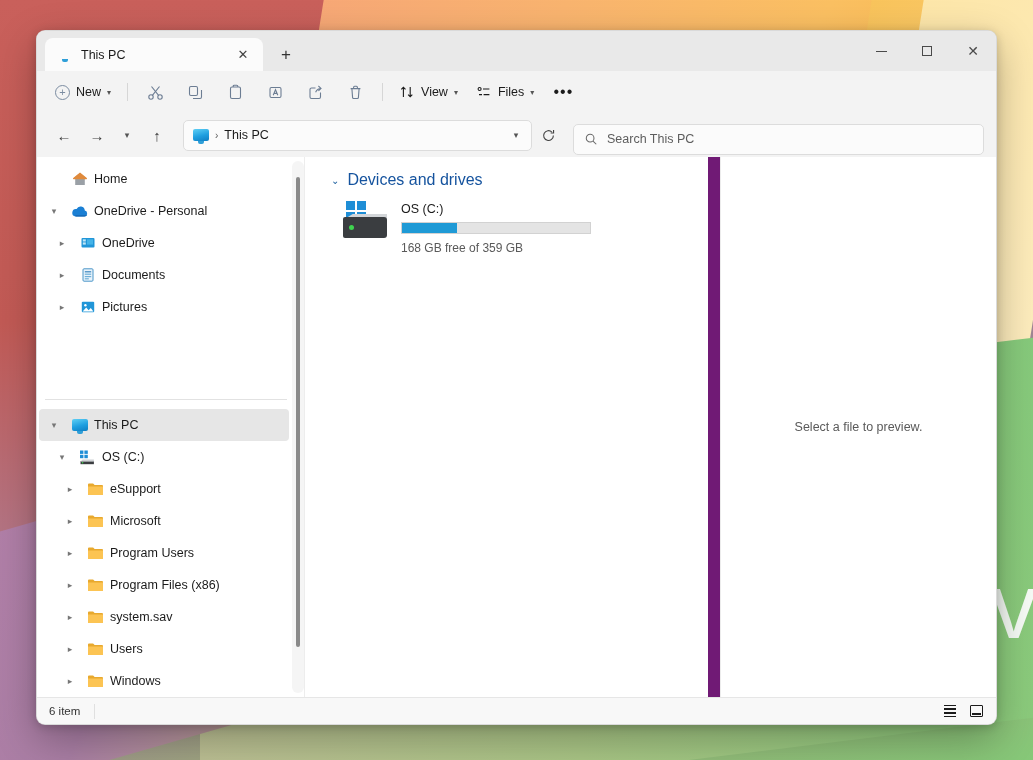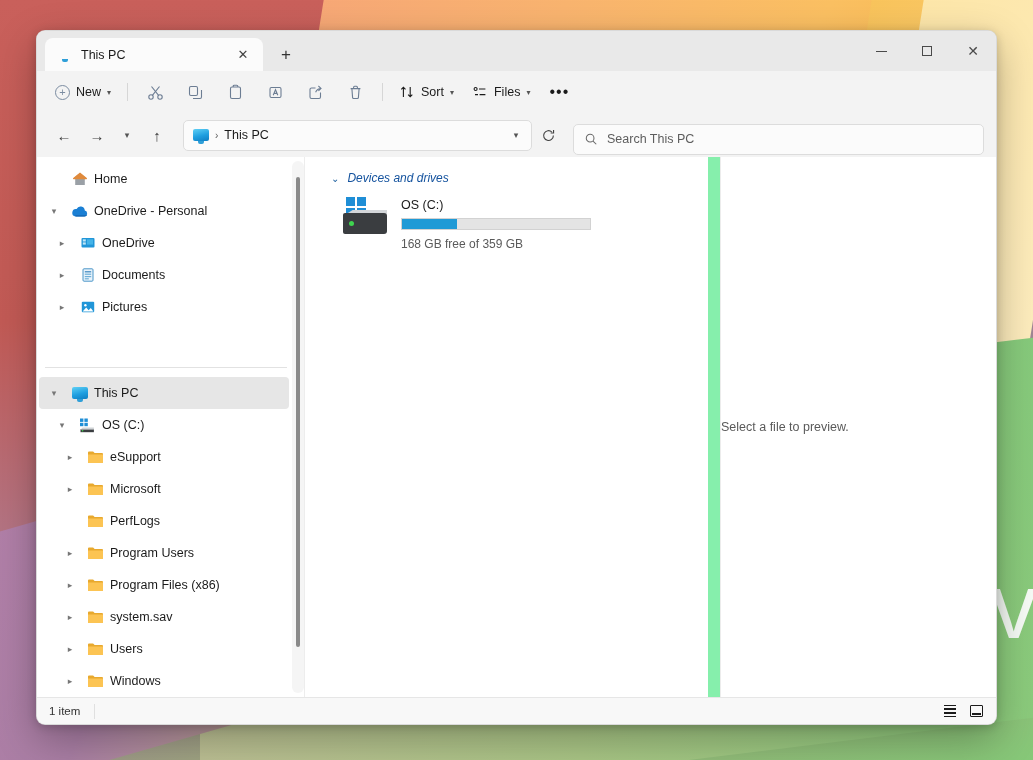--- a/index.html
+++ b/index.html
@@ -157,21 +157,21 @@
   .addr-act { width: 22px; height: 24px; display: flex; align-items: center; justify-content: center; color: #555; font-size: 9px; }
   .refresh { width: 26px; height: 26px; display: flex; align-items: center; justify-content: center; color: #444; }
   .searchbox {
     width: 411px; height: 31px; background: #fbfbfb; border: 1px solid #dcdcdc;
     border-radius: 5px; display: flex; align-items: center; gap: 9px;
     padding: 0 10px; margin-left: 9px; margin-top: 8px;
   }
   .search-ph { font-size: 12.5px; color: #5e5e5e; }
 
   
-  .bodywrap { flex: 1; display: flex; background: #86efac; min-height: 0; position: relative; }
+  .bodywrap { flex: 1; display: flex; background: #701a75; min-height: 0; position: relative; }
 
   
   .sidebar {
     width: 268px; flex: 0 0 268px; background: #ffffff;
     position: relative; padding-top: 6px;
     display: flex; flex-direction: column;
   }
   .side-list { flex: 1; padding-right: 14px; }
   .side-item {
     height: 32px; display: flex; align-items: center; gap: 6px;
@@ -199,21 +199,21 @@
   .side-edge {
     position: absolute; right: 0; top: 0; bottom: 0; width: 1px; background: #ededed;
   }
 
   
   .content { flex: 1; background: #ffffff; padding: 14px 0 0 26px; position: relative; }
   .group-header {
     display: flex; align-items: center; gap: 8px; margin-bottom: 6px;
   }
   .group-chev { color: #1b5f9e; font-size: 10px; }
-  .group-title { font-size: 12px; color: #15539e; font-style: italic; }
+  .group-title { font-size: 16px; color: #15539e; }
   .drive-tile { display: flex; gap: 12px; padding: 6px 0 0 10px; align-items: flex-start; }
 
   .drive-icon { width: 48px; height: 40px; position: relative; flex: 0 0 48px; }
   .dv-body {
     position: absolute; left: 2px; top: 16px; width: 44px; height: 21px;
     background: #3a3d40; border-radius: 2px 3px 3px 2px;
   }
   .dv-top {
     position: absolute; left: 2px; top: 13px; width: 44px; height: 6px;
     background: #d3d6d9;
@@ -238,21 +238,21 @@
     width: 190px; height: 12px; background: #e4e4e4;
     border: 1px solid #d2d2d2; position: relative; overflow: hidden;
   }
   .drive-fill { height: 100%; background: #1f9ad6; }
   .drive-sub { font-size: 12px; color: #5a5a5a; margin-top: 7px; }
 
   
   .preview {
     width: 276px; flex: 0 0 276px; background: #ffffff;
     border-left: 1px solid #ececec;
-    display: flex; align-items: center;  margin-left: 12px;
+    display: flex; align-items: center; justify-content: center; margin-left: 12px;
   }
   .preview-text { font-size: 12.5px; color: #5a5a5a; }
 
   
   .statusbar {
     height: 27px; flex: 0 0 27px; background: #f8f8f8;
     border-top: 1px solid #e6e6e6;
     display: flex; align-items: center; padding: 0 10px 0 12px;
   }
   .status-text { font-size: 11.5px; color: #333; }
@@ -367,21 +367,21 @@
 
     <div class="tb-sep"></div>
 
     <div class="tb-btn">
       <span class="dark-glyph">
         <svg width="16" height="16" viewBox="0 0 16 16" fill="none" stroke="currentColor" stroke-width="1.1">
           <path d="M4.4 13V3.4M2.3 5.4l2.1-2.1 2.1 2.1"></path>
           <path d="M11.2 3v9.6M9.1 10.6l2.1 2.1 2.1-2.1"></path>
         </svg>
       </span>
-      <span>Sort</span>
+      <span>View</span>
       <span class="chev">▾</span>
     </div>
 
     <div class="tb-btn">
       <span class="dark-glyph">
         <svg width="16" height="16" viewBox="0 0 16 16" fill="none" stroke="currentColor" stroke-width="1.1">
           <circle cx="3.6" cy="5" r="1.5"></circle>
             <line x1="7" y1="5" x2="13.4" y2="5"></line>
           <line x1="3" y1="10.6" x2="6" y2="10.6"></line>
             <line x1="7.6" y1="10.6" x2="13.4" y2="10.6"></line>
@@ -527,30 +527,20 @@
             <span class="side-chev">▸</span>
             <span class="side-ico">
               <svg width="17" height="14" viewBox="0 0 17 14">
                 <path d="M1 2.4a1 1 0 0 1 1-1h4.1l1.5 1.7h7.4a1 1 0 0 1 1 1V12a1 1 0 0 1-1 1H2a1 1 0 0 1-1-1z" fill="#e8a92e"></path>
                 <path d="M1 4.6h15v7.4a1 1 0 0 1-1 1H2a1 1 0 0 1-1-1z" fill="#fcc453"></path>
               </svg>
             </span>
             <span class="side-label">Microsoft</span>
           </div>
           <div class="side-item indent-2">
-            <span class="side-chev"></span>
-            <span class="side-ico">
-              <svg width="17" height="14" viewBox="0 0 17 14">
-                <path d="M1 2.4a1 1 0 0 1 1-1h4.1l1.5 1.7h7.4a1 1 0 0 1 1 1V12a1 1 0 0 1-1 1H2a1 1 0 0 1-1-1z" fill="#e8a92e"></path>
-                <path d="M1 4.6h15v7.4a1 1 0 0 1-1 1H2a1 1 0 0 1-1-1z" fill="#fcc453"></path>
-              </svg>
-            </span>
-            <span class="side-label">PerfLogs</span>
-          </div>
-          <div class="side-item indent-2">
             <span class="side-chev">▸</span>
             <span class="side-ico">
               <svg width="17" height="14" viewBox="0 0 17 14">
                 <path d="M1 2.4a1 1 0 0 1 1-1h4.1l1.5 1.7h7.4a1 1 0 0 1 1 1V12a1 1 0 0 1-1 1H2a1 1 0 0 1-1-1z" fill="#e8a92e"></path>
                 <path d="M1 4.6h15v7.4a1 1 0 0 1-1 1H2a1 1 0 0 1-1-1z" fill="#fcc453"></path>
               </svg>
             </span>
             <span class="side-label">Program Users</span>
           </div>
           <div class="side-item indent-2">
@@ -628,21 +618,21 @@
         </div>
       </div>
     </div>
 
     <div class="preview">
       <div class="preview-text">Select a file to preview.</div>
     </div>
   </div>
 
   <div class="statusbar">
-    <span class="status-text">1 item</span>
+    <span class="status-text">6 item</span>
     <span class="status-sep"></span>
     <span class="status-right">
       <span class="view-btn">
         <span class="vb-lines">
             <span></span>
             <span></span>
             <span></span>
             <span></span>
           </span>
       </span>

